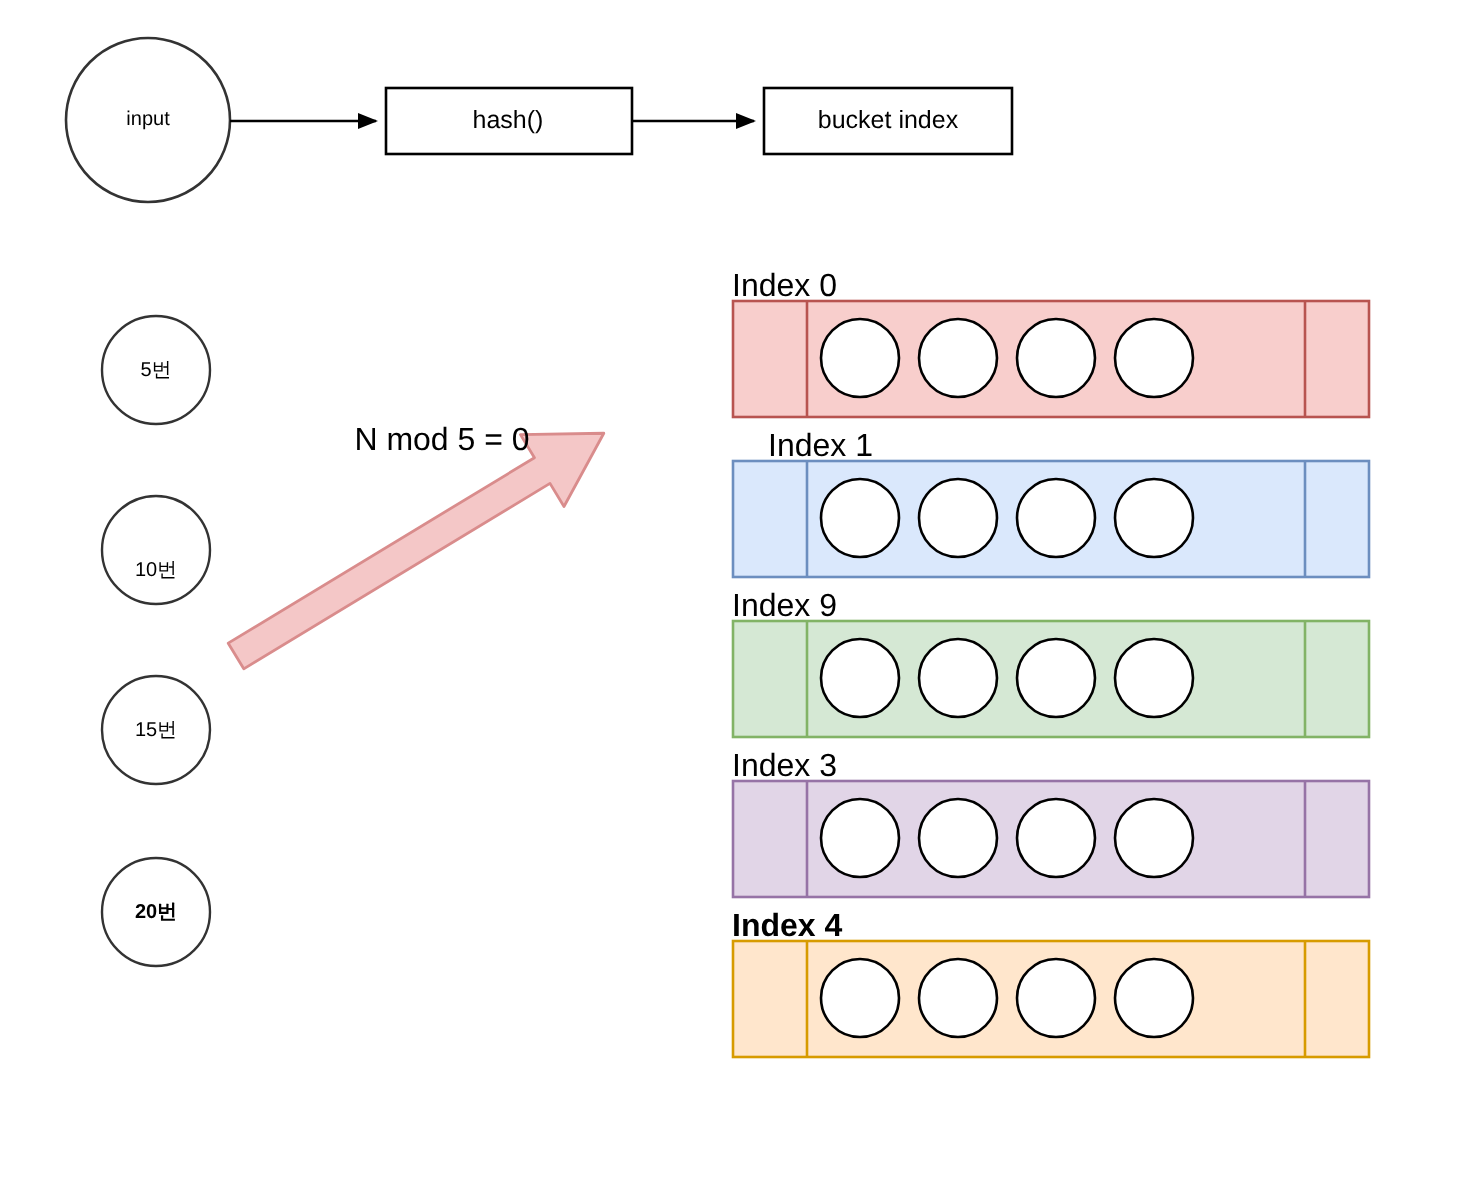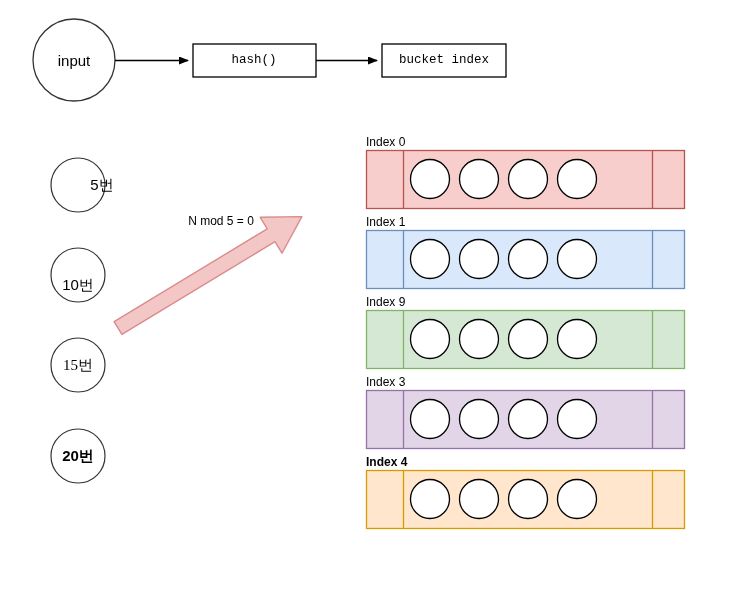--- a/index.html
+++ b/index.html
@@ -26,33 +26,32 @@
     position: absolute;
     font-family: "Liberation Sans", "DejaVu Sans", sans-serif;
     color: #000000;
     white-space: nowrap;
     pointer-events: none;
   }
   .flow-label {
     font-size: 12.5px;
     text-align: center;
     transform: translate(-50%, -50%);
-    font-family: Liberation Mono, monospace;
   }
   .node-label {
-    font-size: 15px;
+    font-size: 10px;
     text-align: right;
     transform: translate(-50%, -50%);
   }
   .index-label {
-    font-size: 12px;
+    font-size: 16px;
     text-align: center;
   }
   .annot-label {
-    font-size: 12px;
+    font-size: 16px;
     text-align: center;
     transform: translate(-50%, -50%);
   }
 </style>
 </head>
 <body>
 
 <svg id="canvas" viewBox="0 0 741 601" xmlns="http://www.w3.org/2000/svg">
   <defs>
     <marker id="arrowhead" markerWidth="10" markerHeight="8" refX="9" refY="4" orient="auto" markerUnits="userSpaceOnUse">
@@ -129,31 +128,31 @@
     <circle cx="577" cy="499" r="19.5" fill="#ffffff" stroke="#000000" stroke-width="1.3"></circle>
   </g>
 </svg>
 
 <div class="txt node-label" style="left:74px; top:60px;">input</div>
 
 <div class="txt flow-label" style="left:254px; top:60px;">hash()</div>
 
 <div class="txt flow-label" style="left:444px; top:60px;text-align:center;">bucket index</div>
 
-<div class="txt node-label" style="left:78px; top:185px;margin-left:24px;">5번</div>
+<div class="txt node-label" style="left:78px; top:185px;">5번</div>
 
 <div class="txt node-label" style="left:78px; top:285px;">10번</div>
 
-<div class="txt node-label" style="left:78px; top:365px;font-family:Liberation Serif, serif;">15번</div>
+<div class="txt node-label" style="left:78px; top:365px;">15번</div>
 
 <div class="txt node-label" style="left:78px; top:456px;font-weight:bold;">20번</div>
 
 <div class="txt annot-label" style="left:221px; top:221px;">N mod 5 = 0</div>
 
 <div class="txt index-label" style="left:366px; top:135px;">Index 0</div>
 
-<div class="txt index-label" style="left:366px; top:215px;">Index 1</div>
+<div class="txt index-label" style="left:384px; top:215px;">Index 1</div>
 
 <div class="txt index-label" style="left:366px; top:295px;">Index 9</div>
 
 <div class="txt index-label" style="left:366px; top:375px;">Index 3</div>
 
 <div class="txt index-label" style="left:366px; top:455px;font-weight:bold;">Index 4</div>
 
 </body></html>

